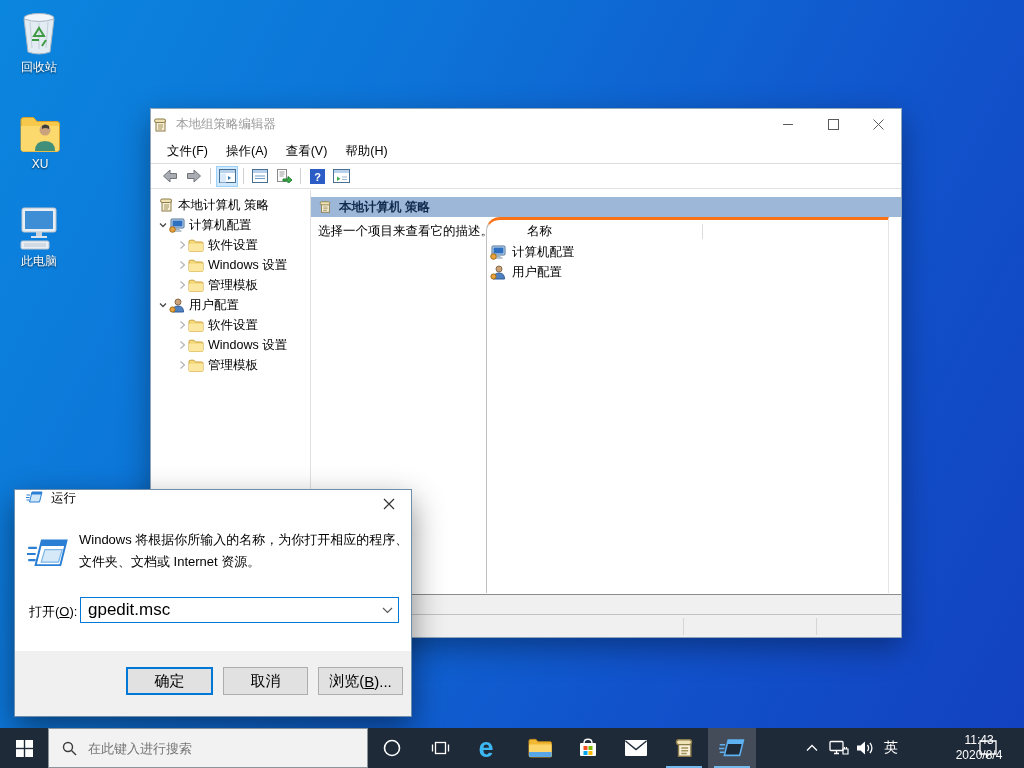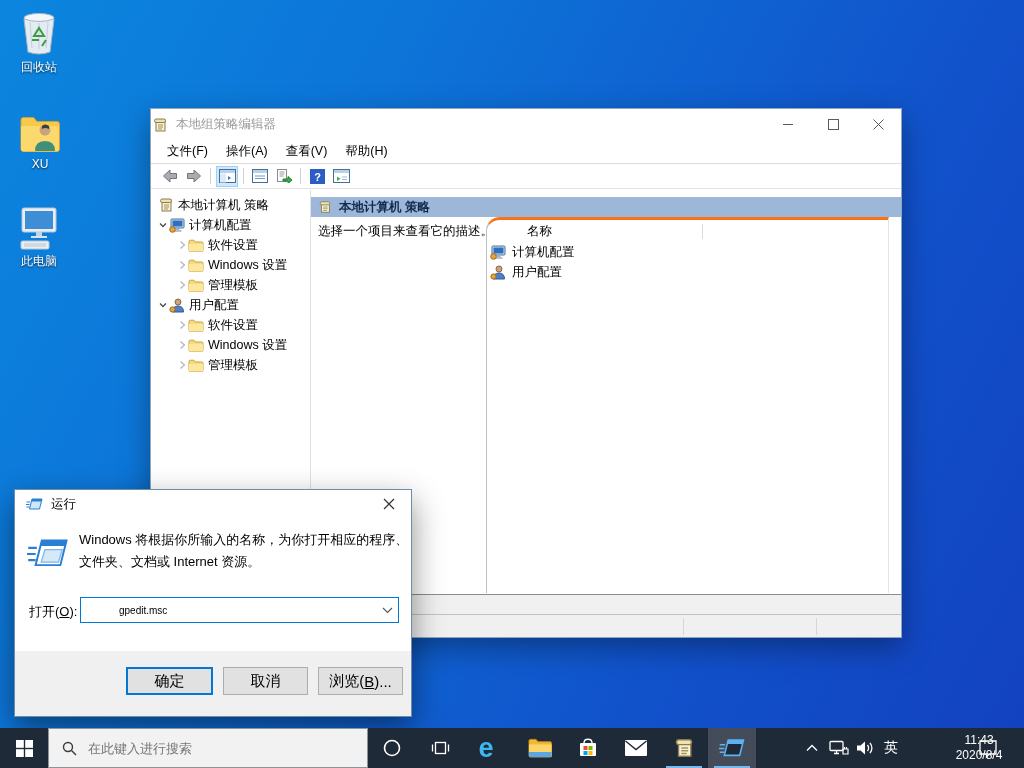--- a/index.html
+++ b/index.html
@@ -50,30 +50,30 @@
   .lrow { height:20px; display:flex; align-items:center; padding-left:3px; }
   .lrow:first-of-type { margin-top:7px; }
   .lrow .llabel { margin-left:6px; }
   .g-hstrip { position:absolute; left:0; right:0; bottom:23px; height:20px; background:#f0f0f0; border-top:1px solid #8c8c8c; }
   .g-status { position:absolute; left:0; right:0; bottom:0; height:23px; background:#f0f0f0; border-top:1px solid #c2c2c2; }
   .g-status .sdiv { position:absolute; top:3px; width:1px; height:17px; background:#d6d6d6; }
 
   
   .run { position:absolute; left:14px; top:489px; width:398px; height:228px; background:#fff;
     border:1px solid #6d8dad; box-shadow:0 12px 30px rgba(0,0,0,.45); }
-  .r-titlebar { height:28px; display:flex; align-items:center; padding-left:11px; gap:8px; }
+  .r-titlebar { height:28px; display:flex; padding-left:11px; gap:8px; }
   .r-title { flex:1; }
   .r-close { width:45px; height:28px; display:flex; align-items:center; justify-content:center; }
   .r-icon-big { position:absolute; left:12px; top:45px; }
   .r-msg { position:absolute; left:64px; top:39px; line-height:22px; font-size:13px; }
   .r-open-label { position:absolute; left:14px; top:113px; font-size:13px; }
   .r-combo { position:absolute; left:65px; top:107px; width:319px; height:26px;
     border:1px solid #0078d7; display:flex; align-items:center; }
-  .r-combo input { flex:1; border:0; outline:0; padding-left:7px; font-size:10px;
-    font-family:"Liberation Sans","DejaVu Sans",sans-serif; background:transparent;margin-left:31px; }
+  .r-combo input { flex:1; border:0; outline:0; padding-left:7px; font-size:17px;
+    font-family:"Liberation Sans","DejaVu Sans",sans-serif; background:transparent; }
   .r-combo .cchev { width:22px; display:flex; justify-content:center; }
   .r-footer { position:absolute; left:0; right:0; top:161px; bottom:0; background:#f0f0f0; }
   .r-btn { position:absolute; top:16px; height:28px; background:#e1e1e1; border:1px solid #adadad;
     font-size:15px; display:flex; align-items:center; justify-content:center;
     font-family:"Liberation Sans","DejaVu Sans",sans-serif; }
   .r-ok { left:111px; width:87px; border:2px solid #0078d7; }
   .r-cancel { left:208px; width:85px; }
   .r-browse { left:303px; width:85px; }
   u { text-decoration:underline; }
 

